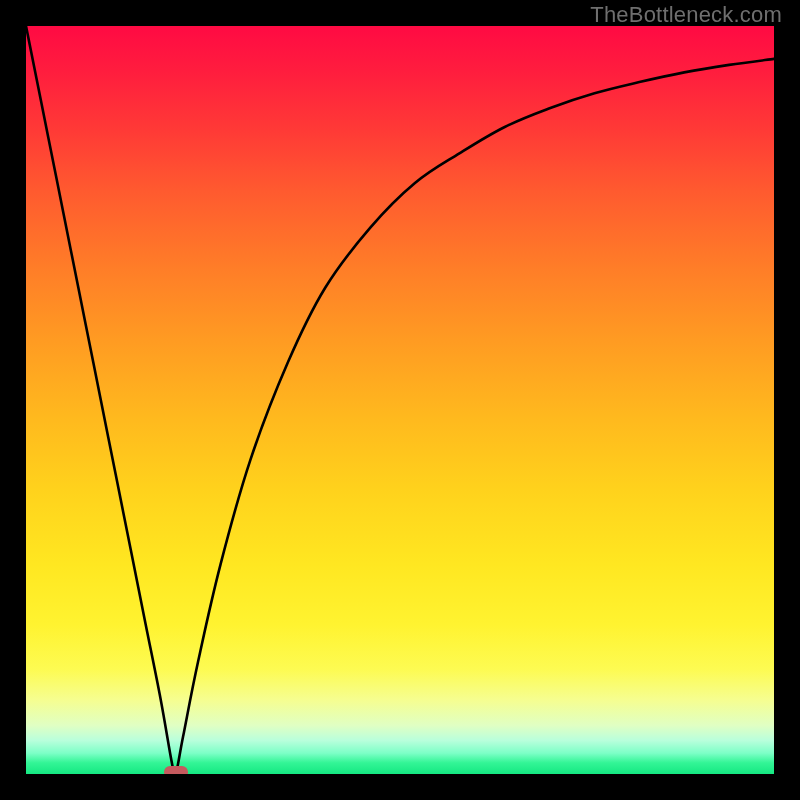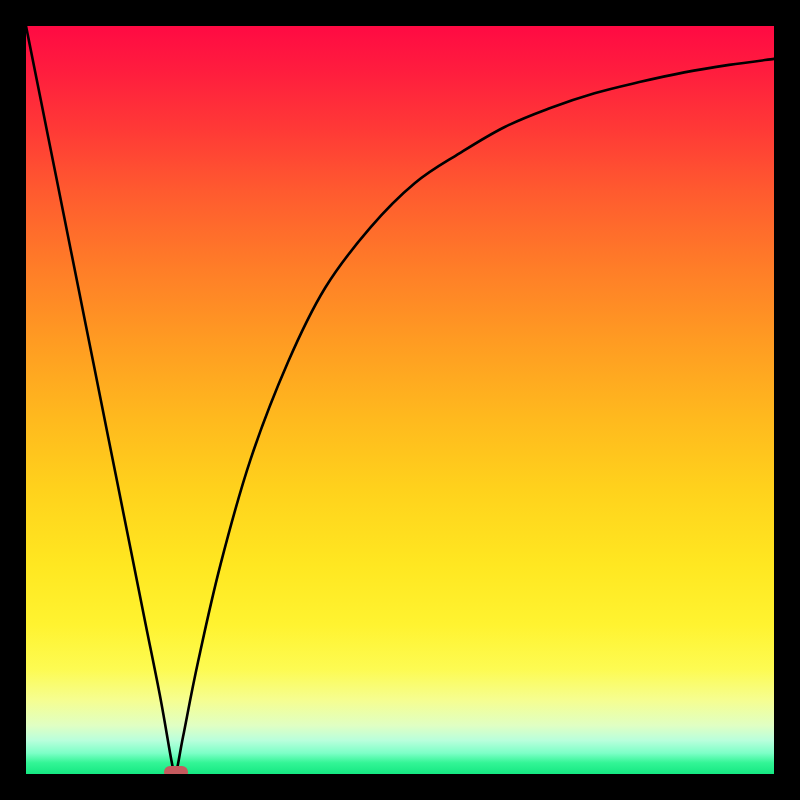--- a/index.html
+++ b/index.html
@@ -74,20 +74,21 @@
     border-radius: 6px;
     background: #c55a5e;
     z-index: 3;
   }
 </style>
 </head>
 <body>
 
 <div class="frame">
 
+  <div class="watermark">TheBottleneck.com</div>
 
   <div class="plot-area">
     <div class="gradient"></div>
 
     <svg class="curve" viewBox="0 0 748 748" preserveAspectRatio="none">
       <path id="curve-path" fill="none" stroke="#000" stroke-width="2.6" stroke-linecap="round" stroke-linejoin="round" d="M 0.00 0.00 C 2.69 13.46, 9.57 47.87, 14.96 74.80 C 20.35 101.73, 24.53 122.67, 29.92 149.60 C 35.31 176.53, 39.49 197.47, 44.88 224.40 C 50.27 251.33, 54.45 272.27, 59.84 299.20 C 65.23 326.13, 69.41 347.07, 74.80 374.00 C 80.19 400.93, 84.37 421.87, 89.76 448.80 C 95.15 475.73, 99.33 496.67, 104.72 523.60 C 110.11 550.53, 114.29 571.47, 119.68 598.40 C 125.07 625.33, 129.93 648.29, 134.64 673.20 C 139.35 698.11, 143.17 723.32, 145.86 736.78 C 148.55 750.24, 147.58 752.71, 149.60 748.00 C 151.62 743.29, 153.04 730.80, 157.08 710.60 C 161.12 690.40, 165.31 666.77, 172.04 635.80 C 178.77 604.83, 185.06 574.91, 194.48 538.56 C 203.90 502.21, 212.28 470.19, 224.40 433.84 C 236.52 397.49, 248.34 367.57, 261.80 336.60 C 275.26 305.63, 284.39 286.04, 299.20 261.80 C 314.01 237.56, 327.92 220.81, 344.08 201.96 C 360.24 183.11, 372.80 170.54, 388.96 157.08 C 405.12 143.62, 417.68 137.26, 433.84 127.16 C 450.00 117.06, 462.56 109.06, 478.72 100.98 C 494.88 92.90, 507.44 88.34, 523.60 82.28 C 539.76 76.22, 552.32 72.03, 568.48 67.32 C 584.64 62.61, 597.20 59.87, 613.36 56.10 C 629.52 52.33, 642.08 49.47, 658.24 46.38 C 674.40 43.28, 686.96 41.32, 703.12 38.90 C 719.28 36.47, 739.92 33.99, 748.00 32.91"></path>
     </svg>
 
     <div id="optimum-marker" class="marker" style="left: 137.6px; top: 740px;"></div>
   </div>

